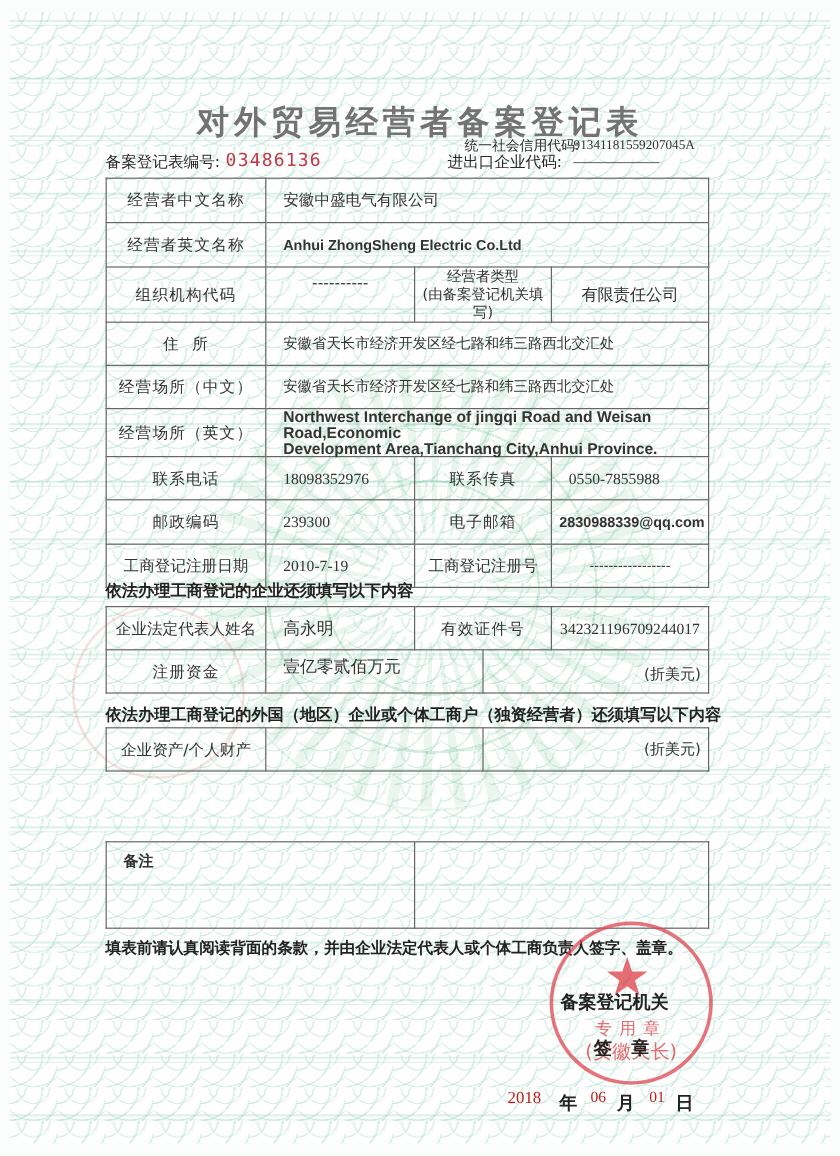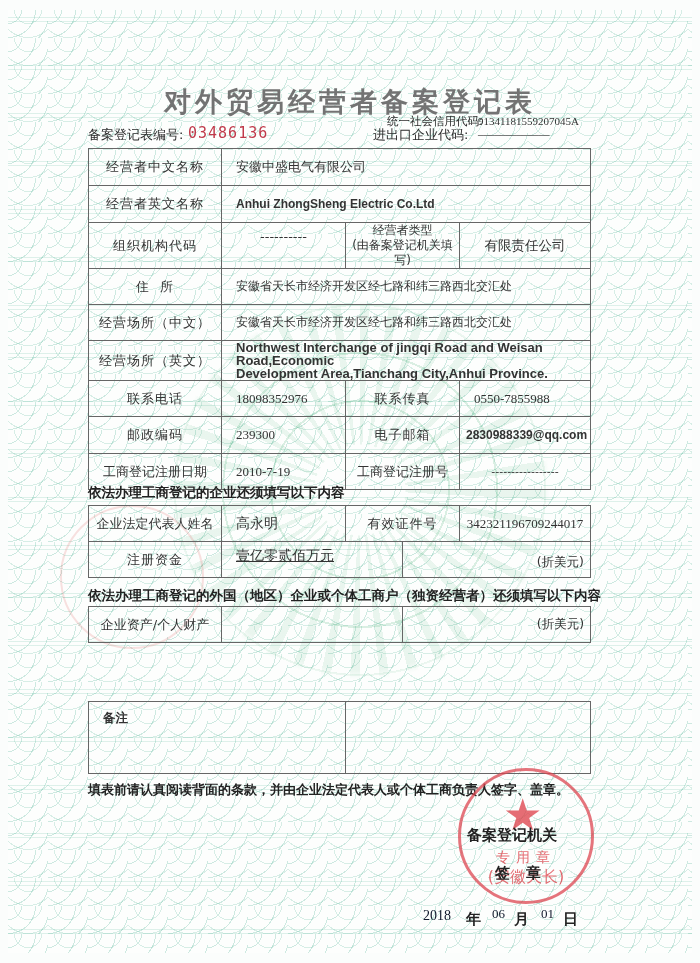--- a/index.html
+++ b/index.html
@@ -61,21 +61,21 @@
     border:3px solid rgba(220,70,80,0.75); border-radius:50%;
   }
   .seal .star {
     position:absolute; left:42px; top:18px; font-size:44px; color:rgba(220,60,70,0.75);
   }
   .seal .arc { position:absolute; left:8px; top:8px; width:110px; font-size:11px; color:rgba(215,60,70,0.7); text-align:center; letter-spacing:1px; }
   .seal .use { position:absolute; left:0; width:130px; top:78px; text-align:center; font-size:14px; color:rgba(220,60,70,0.75); letter-spacing:6px; }
   .seal .place { position:absolute; left:0; width:130px; top:96px; text-align:center; font-size:16px; color:rgba(220,60,70,0.75); }
   .authority { font-size:15px; font-weight:bold; color:#222; }
   .sign { font-size:15px; font-weight:bold; color:#222; letter-spacing:16px; }
-  .date-num { font-family:"Liberation Serif", serif; font-size:14px; color:#0f172a; }
+  .date-num { font-family:"Liberation Serif", serif; font-size:14px; color:#b91c1c; }
   .date-unit { font-size:15px; font-weight:bold; color:#222; }
 </style>
 </head>
 <body>
 
 <div class="guilloche"></div>
 <div class="swirl"></div>
 <div class="faint-seal"></div>
 
 <div class="abs title">对外贸易经营者备案登记表</div>
@@ -161,21 +161,21 @@
   </colgroup>
   <tbody>
       <tr style="height:36px">
     <td class="k" style="letter-spacing:0;">企业法定代表人姓名</td>
     <td class="v serif" style="padding-left:14px;font-size:14px;">高永明</td>
     <td class="k" colspan="2">有效证件号</td>
     <td class="vc small-serif">342321196709244017</td>
   </tr>
   <tr style="height:36px">
     <td class="k">注册资金</td>
-    <td class="v serif" colspan="2" style="padding-left:14px;font-size:14px;vertical-align:top;padding-top:5px;text-decoration:underline;">壹亿零贰佰万元</td>
+    <td class="v serif" colspan="2" style="padding-left:14px;font-size:14px;vertical-align:top;padding-top:5px;">壹亿零贰佰万元</td>
     <td colspan="2" style="text-align:right;vertical-align:bottom;padding-bottom:6px;font-size:12.5px;">(折美元)</td>
   </tr>
 </tbody>
   </table>
 
 <div class="abs section-head" style="left:88px; top:587px;">依法办理工商登记的外国（地区）企业或个体工商户（独资经营者）还须填写以下内容</div>
 <table class="grid" style="left:88px; top:606px; width:502px;">
   <colgroup>
     <col style="width:133px">
       <col style="width:124px">

